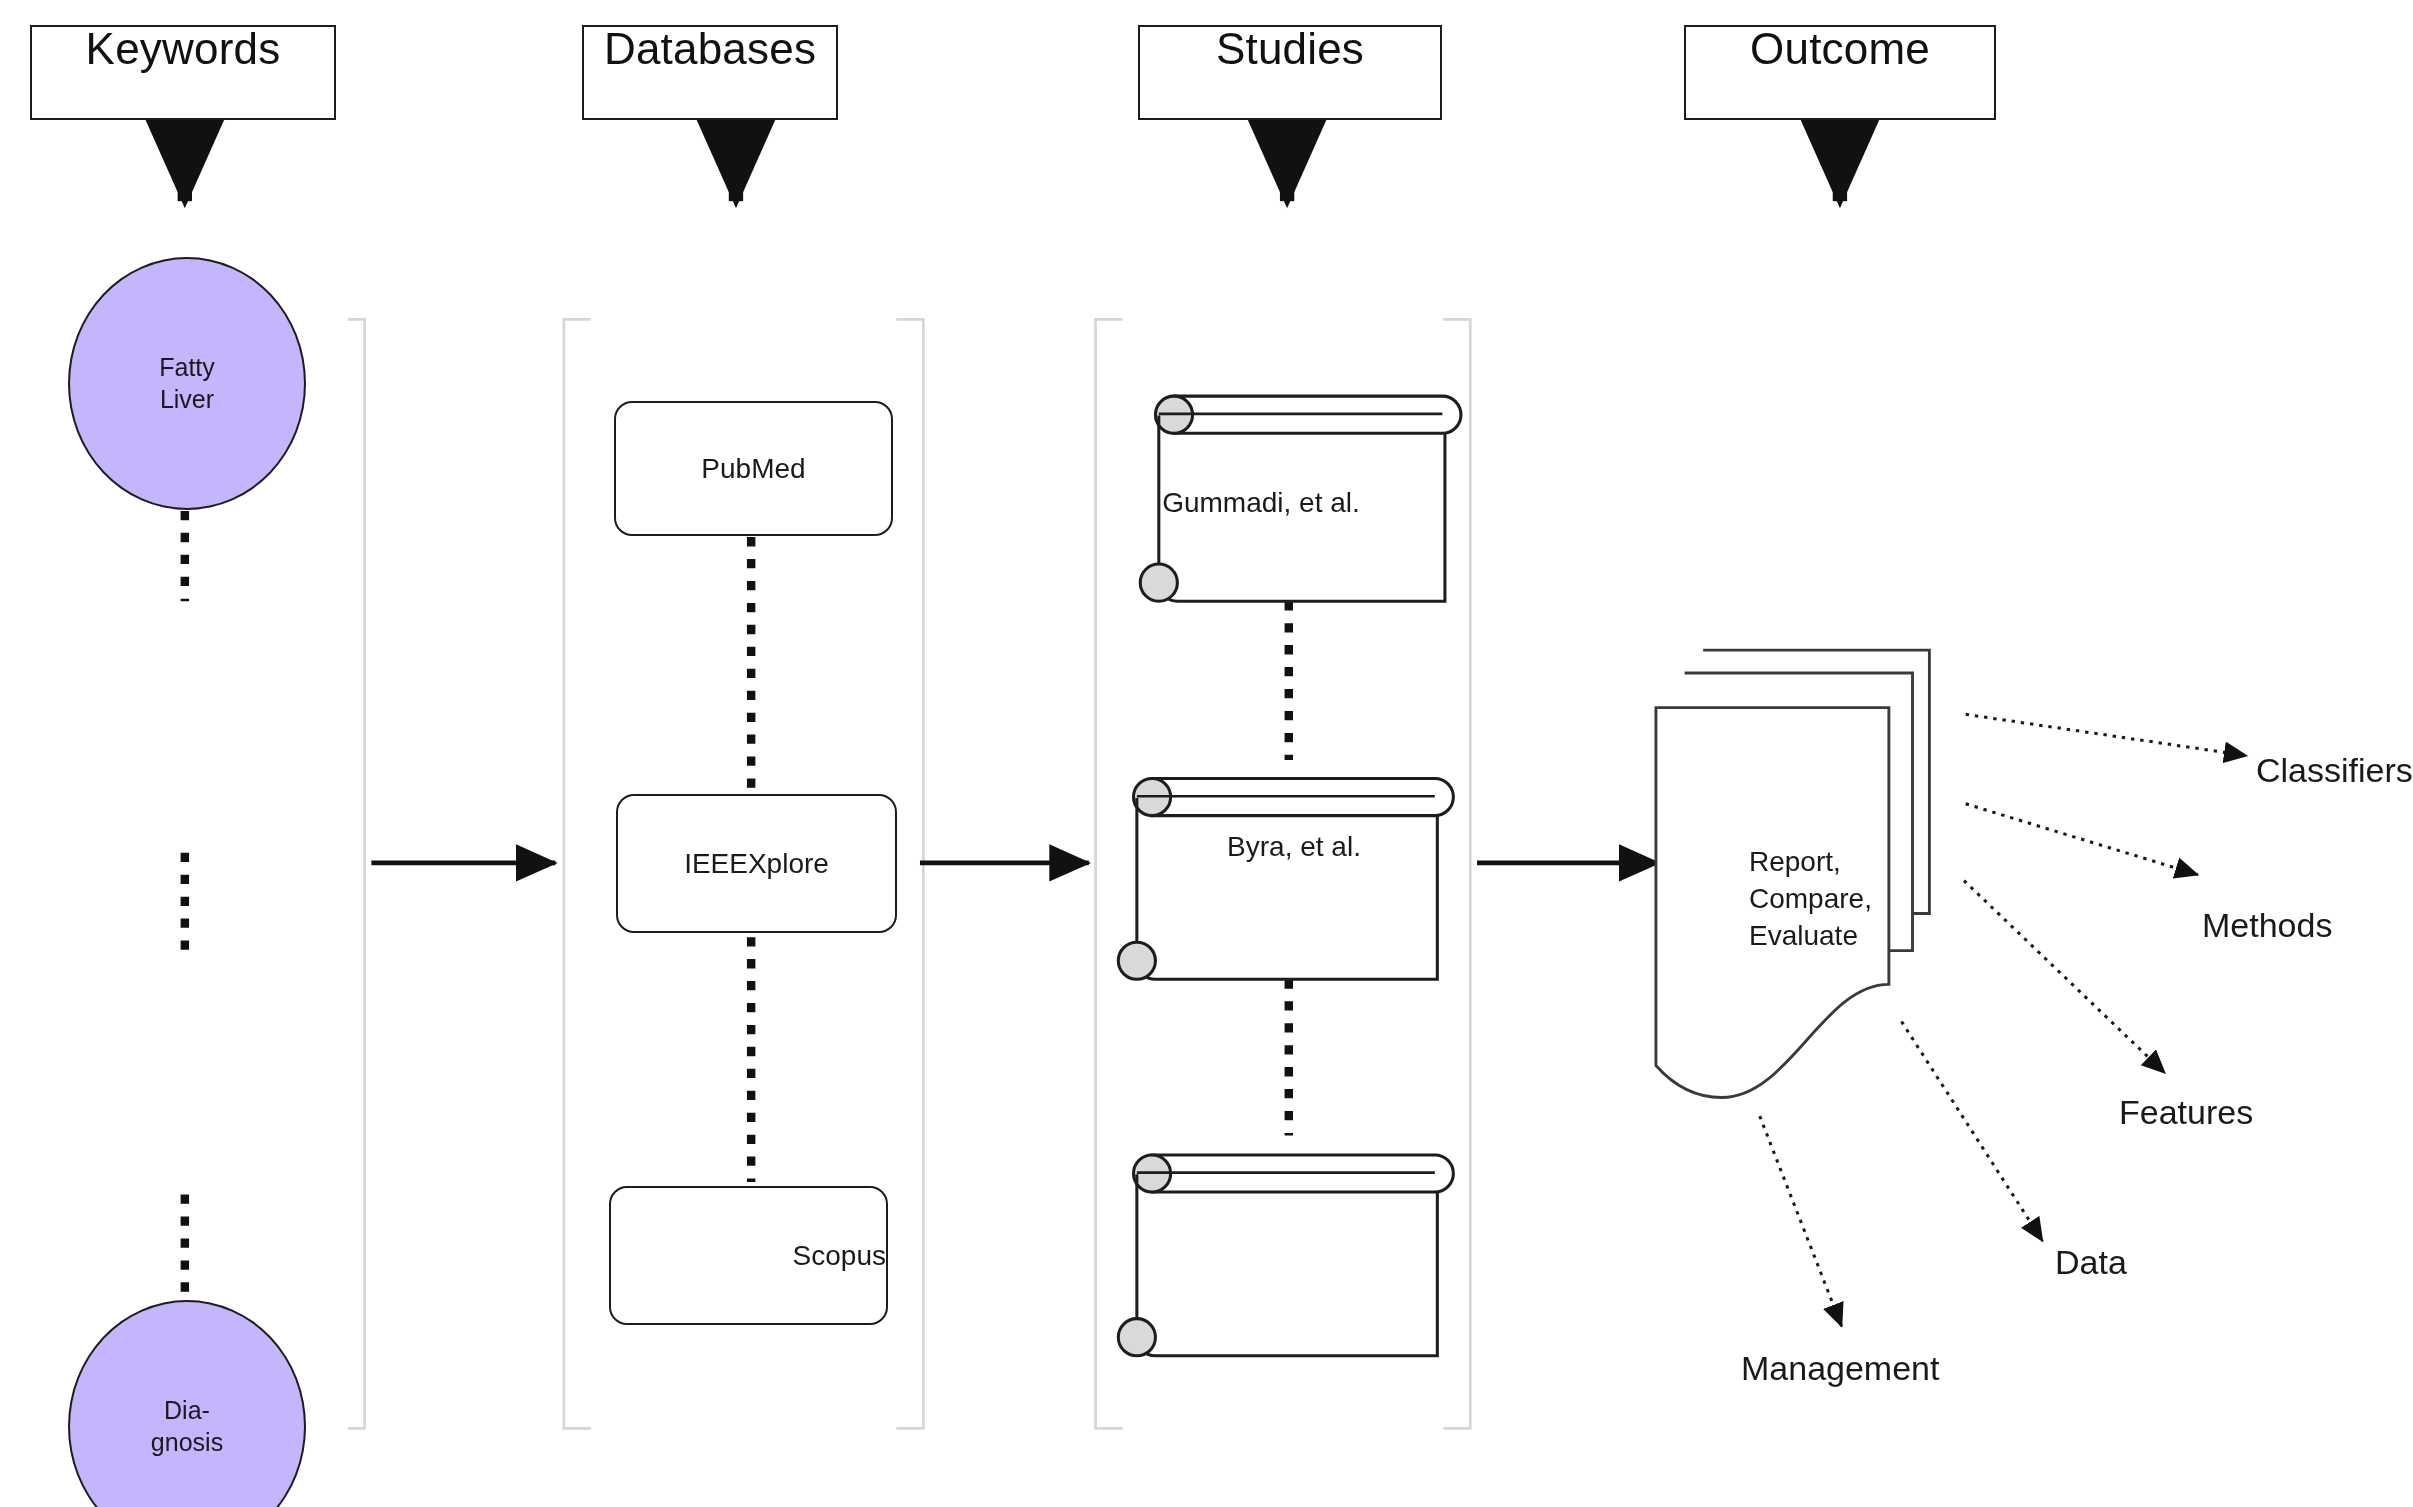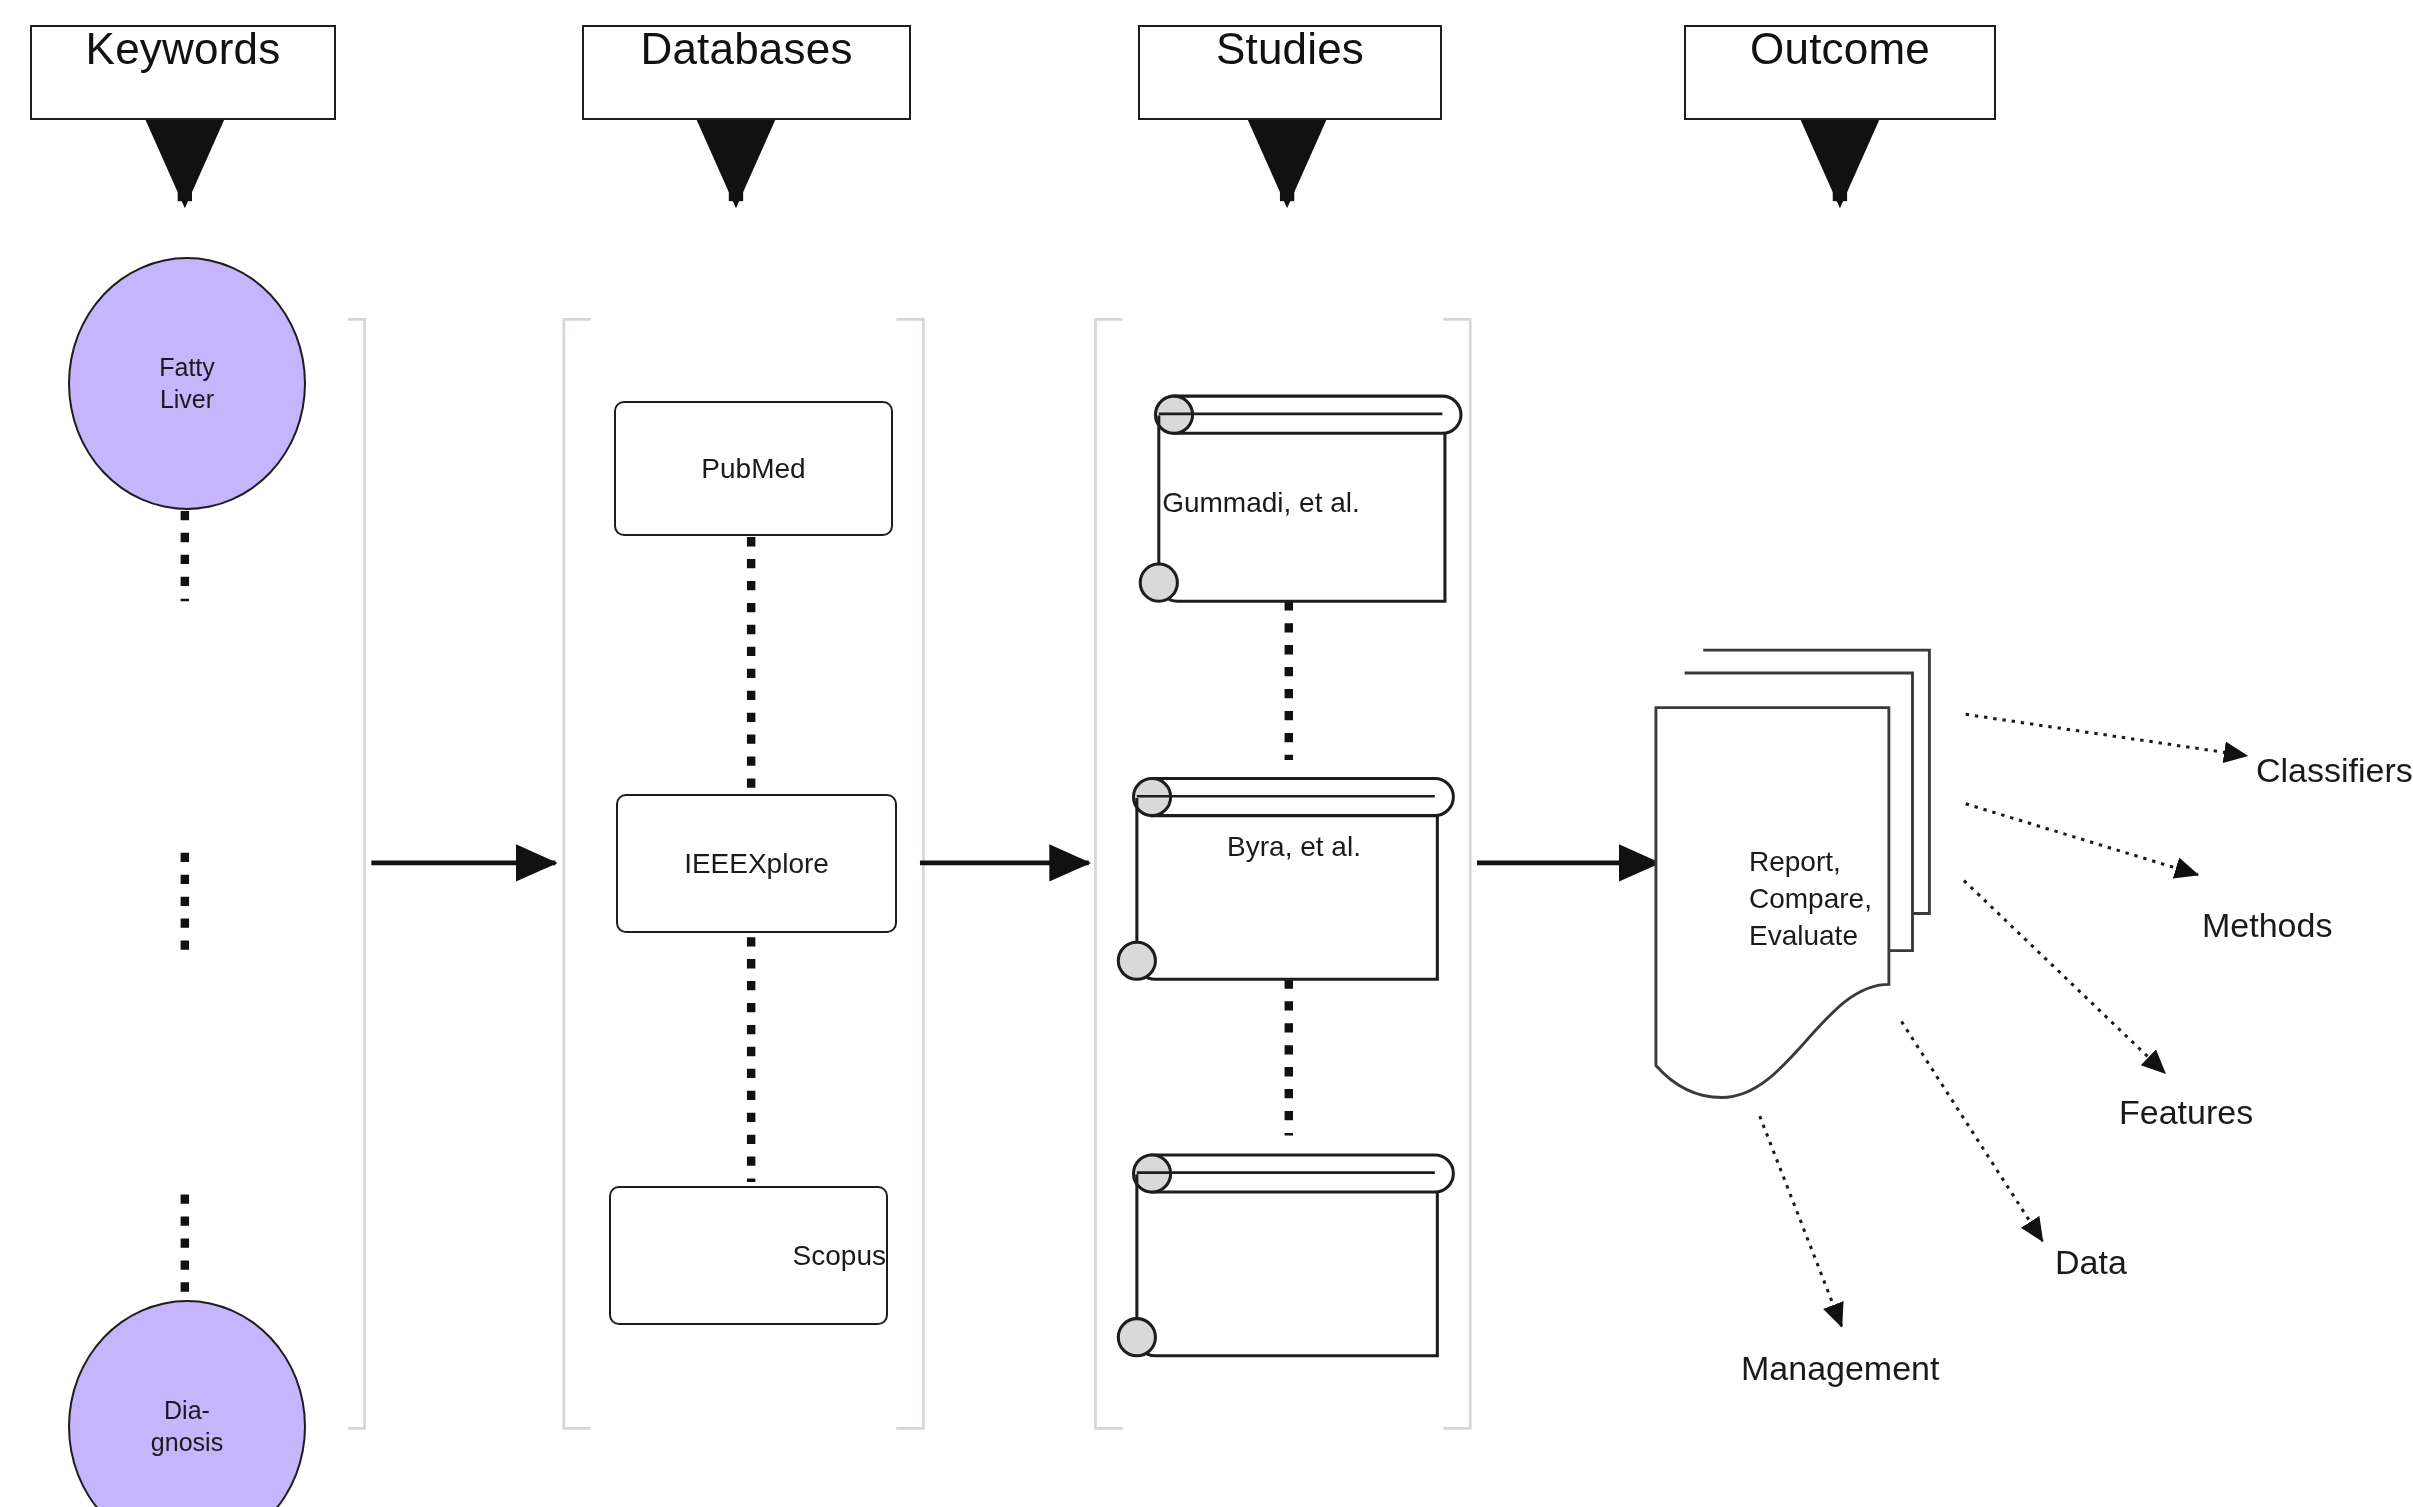--- a/index.html
+++ b/index.html
@@ -62,21 +62,21 @@
     line-height: 1.25;
     color: #1a1a1a;
     padding: 0 8.4px;
     white-space: pre-line;
   }
 
   
   .db-box {
     position: absolute;
     border: 2.5px solid #1d1d1d;
-    border-radius: 10px;
+    border-radius: 18px;
     background: #ffffff;
     display: flex;
     align-items: center;
     justify-content: center;
     box-sizing: border-box;
   }
   .db-box span {
     font-size: 28px;
     color: #1a1a1a;
   }
@@ -209,21 +209,21 @@
       <path d="M2329,952 L2604,1036" marker-end="url(#dotArrow)"></path>
       <path d="M2327,1043 L2565,1271" marker-end="url(#dotArrow)"></path>
       <path d="M2253,1210 L2420,1470" marker-end="url(#dotArrow)"></path>
       <path name="management" d="M2085,1322 L2182,1571" marker-end="url(#dotArrow)"></path>
     </g>
   </svg>
 
   <div class="header-box" style="left:30px; top:25px; width:306px; height:95px;">
     <span>Keywords</span>
   </div>
-  <div class="header-box" style="left:582px; top:25px; width:329px; height:95px;">
+  <div class="header-box" style="left:582px; top:25px; width:256px; height:95px;">
     <span>Databases</span>
   </div>
   <div class="header-box" style="left:1138px; top:25px; width:304px; height:95px;">
     <span>Studies</span>
   </div>
   <div class="header-box" style="left:1684px; top:25px; width:312px; height:95px;">
     <span>Outcome</span>
   </div>
 
   <div class="kw-circle" style="left:68px; top:257px; width:238px; height:253px;">

